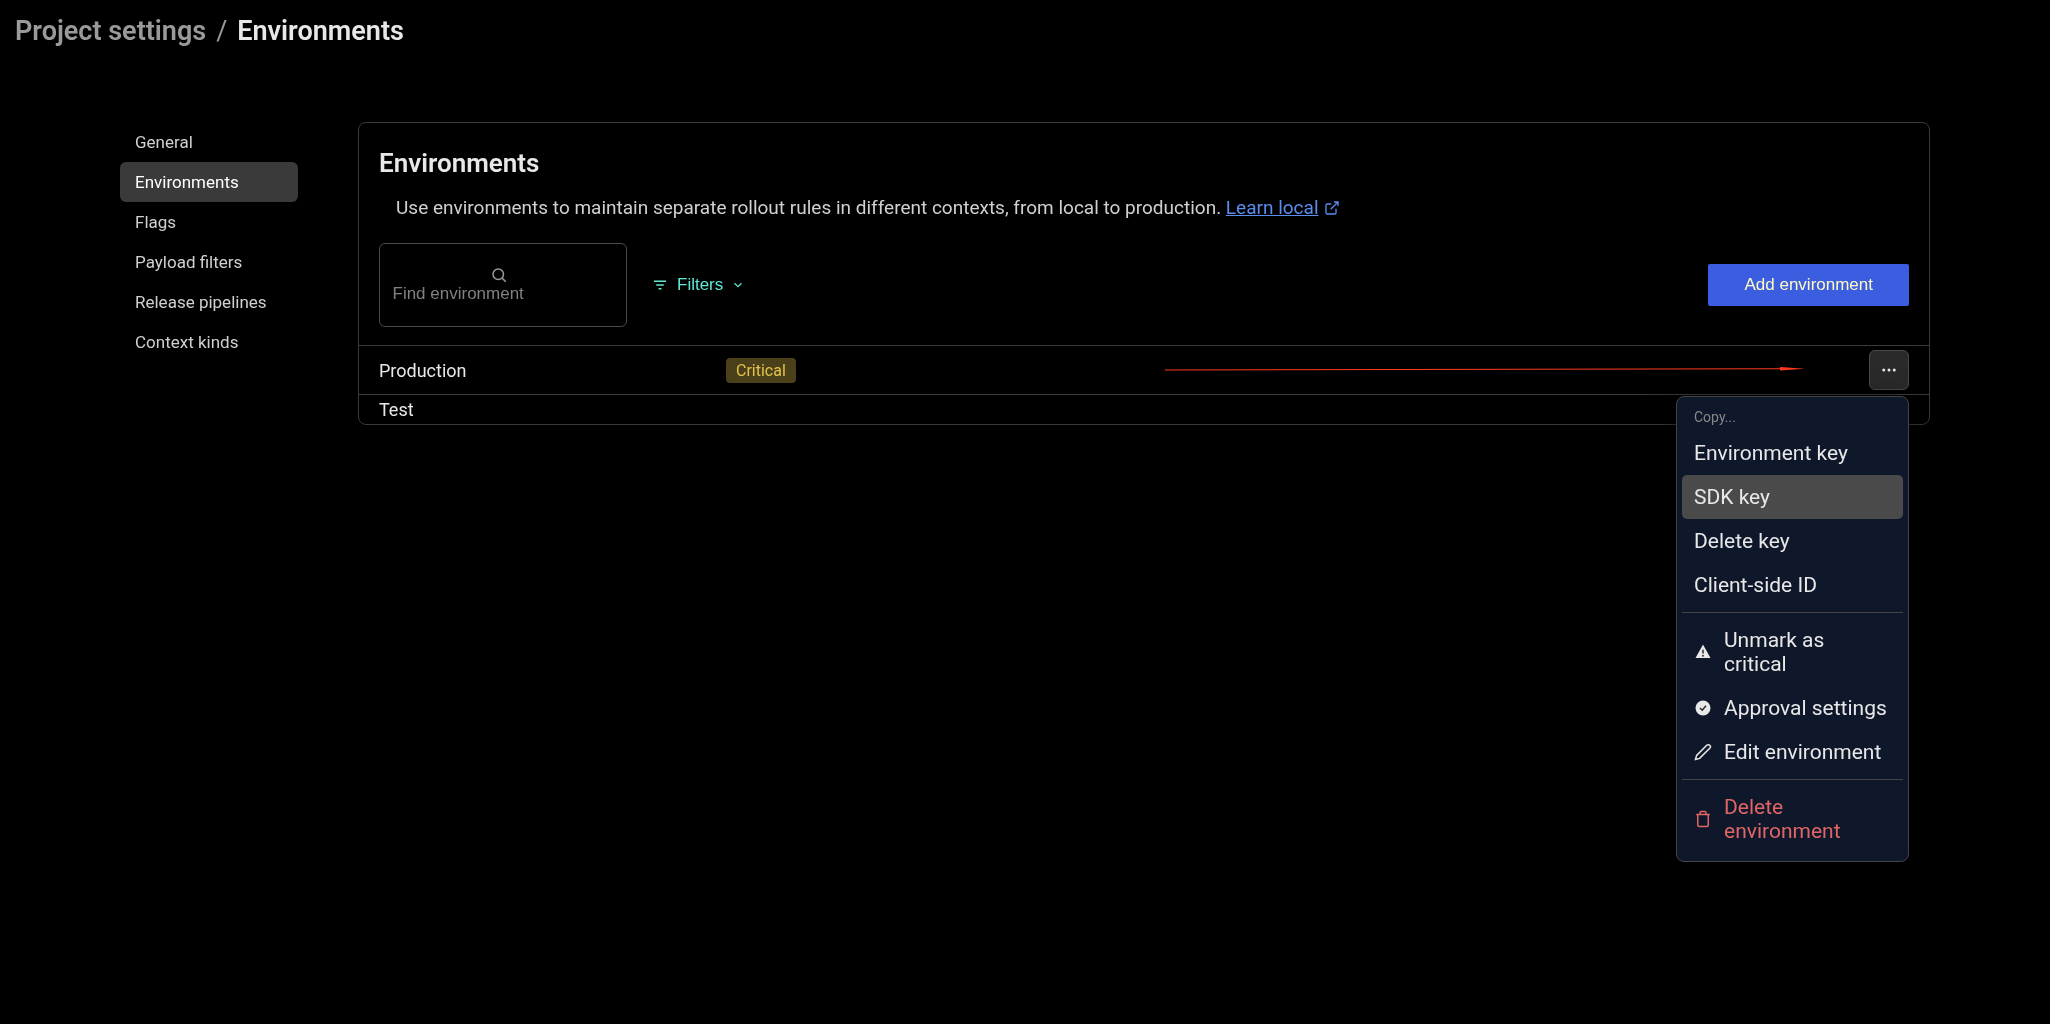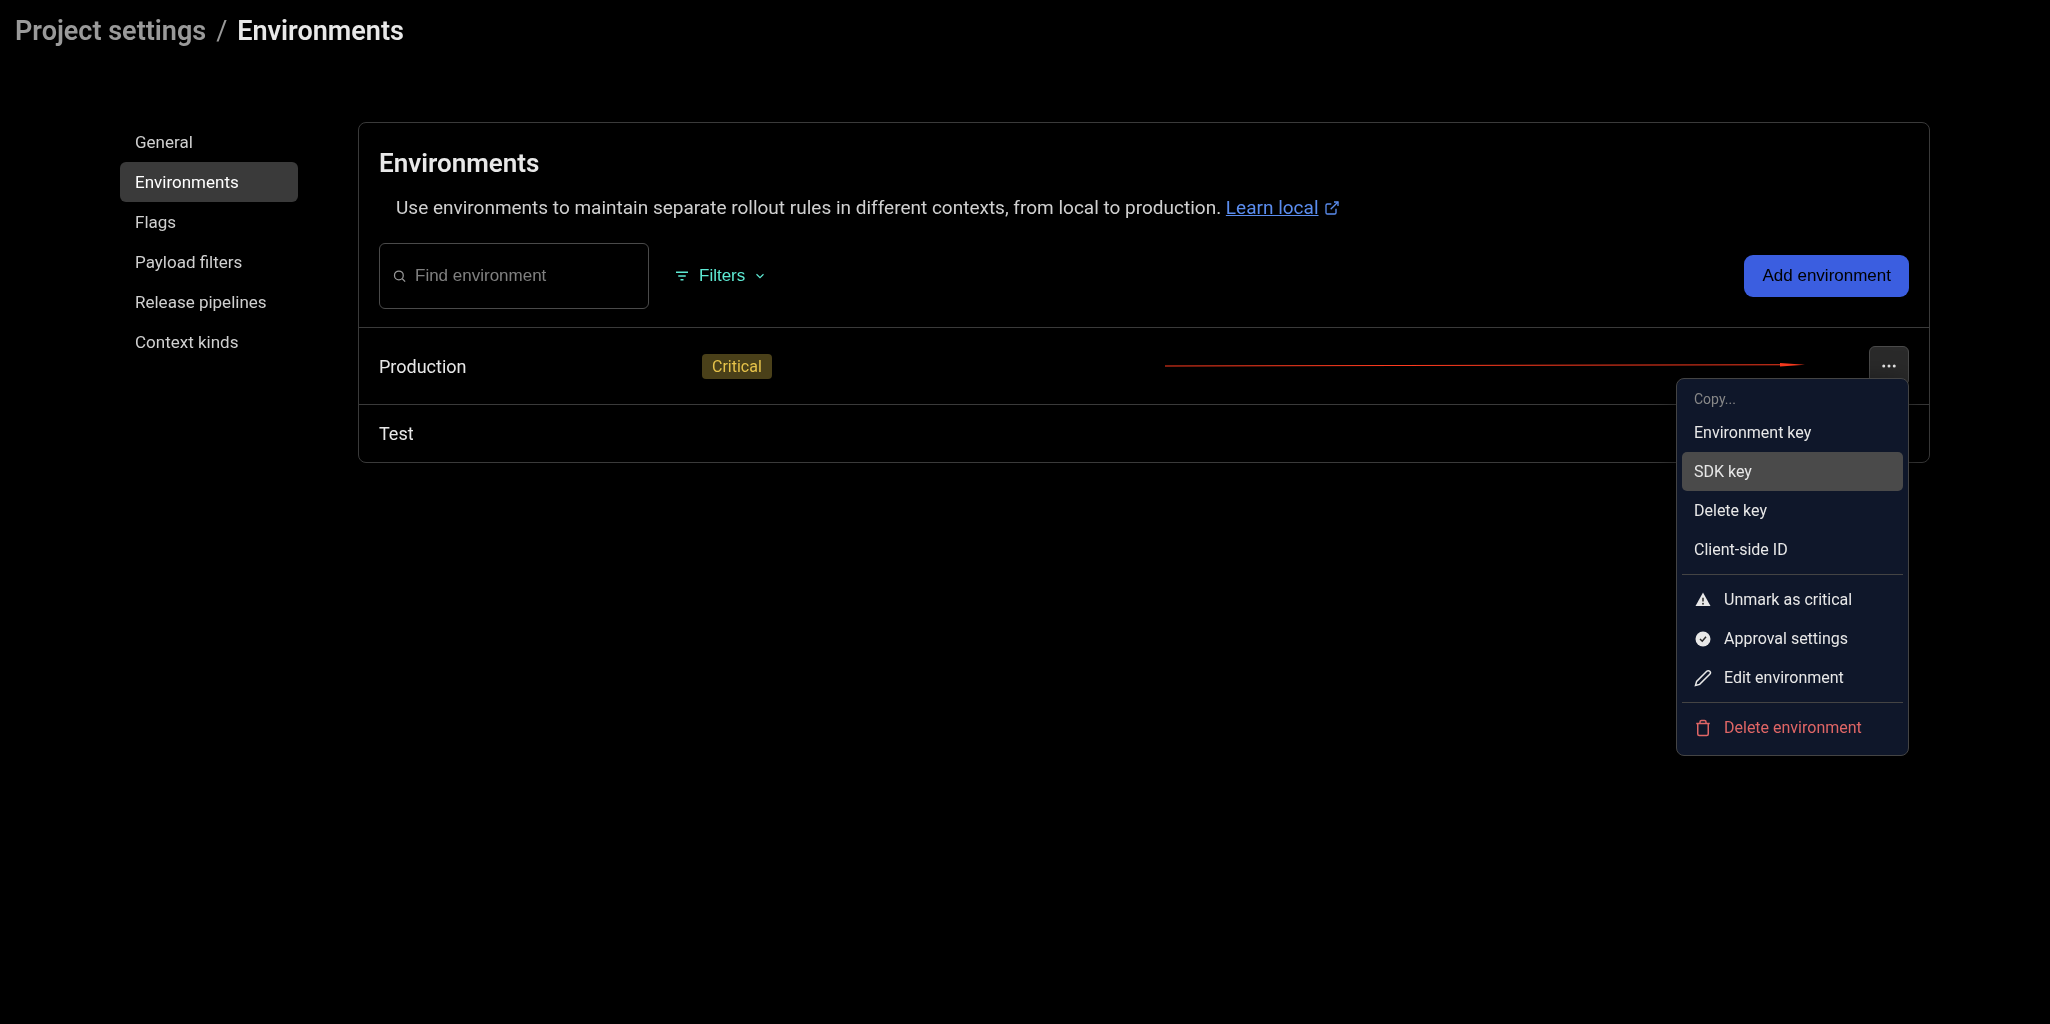--- a/index.html
+++ b/index.html
@@ -107,21 +107,22 @@
       gap: 12px;
       padding: 0 20px 18px 20px;
     }
 
     .search-wrap {
       display: flex;
       align-items: center;
       border: 1px solid #4a4a4a;
       border-radius: 6px;
       padding: 22px 12px;
-      width: 270px;
+      width: 248px;
+      flex-direction: column;
     }
 
     .search-icon {
       width: 18px;
       height: 18px;
       color: #9a9a9a;
       margin-right: 8px;
     }
 
     .search-input {
@@ -148,35 +149,36 @@
       cursor: pointer;
       padding: 8px 12px;
     }
 
     .spacer {
       flex: 1;
     }
 
     .add-btn {
       background: #3b5ee0;
-      color: #000000;
+      color: #fef9c3;
       border: none;
-      border-radius: 9px;
-      padding: 11px 18px;
+      border-radius: 2px;
+      padding: 11px 36px;
       font-size: 17px;
       font-weight: 500;
       cursor: pointer;
     }
 
     .env-row {
       display: flex;
       align-items: center;
-      padding: 18px 20px;
+      padding: 4px 20px;
       border-top: 1px solid #3a3a3a;
       position: relative;
+      gap: 24px;
     }
 
     .env-name {
       font-size: 18px;
       width: 323px;
     }
 
     .badge-critical {
       background: #4a4019;
       color: #e6c24a;
@@ -228,21 +230,21 @@
     }
 
     .dropdown-label {
       font-size: 14px;
       color: #888;
       padding: 4px 12px 6px 12px;
     }
 
     .dropdown-item {
       padding: 10px 12px;
-      font-size: 16px;
+      font-size: 21px;
       cursor: pointer;
       border-radius: 5px;
       display: flex;
       align-items: center;
       gap: 12px;
     }
 
     .dropdown-item.hover {
       background: #4a4a4a;
     }

